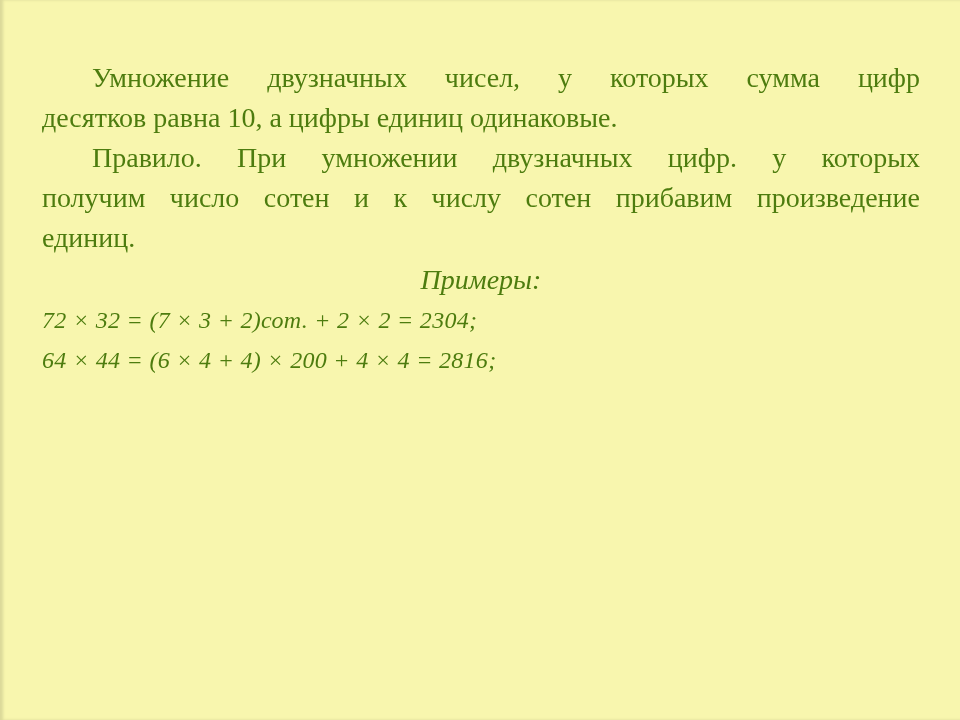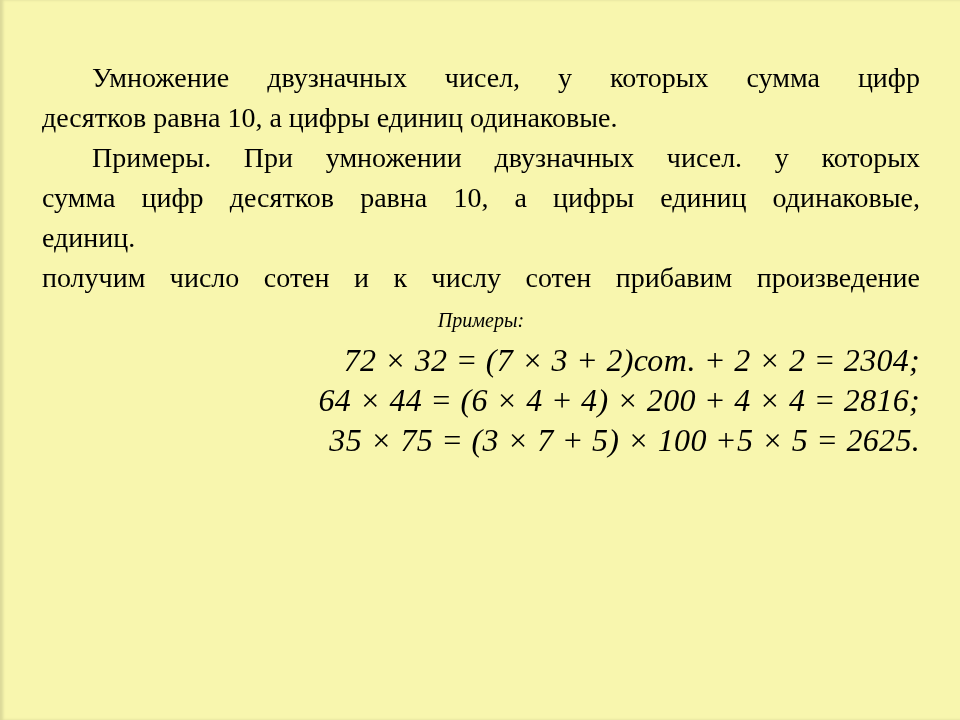--- a/index.html
+++ b/index.html
@@ -7,21 +7,21 @@
     padding: 0;
   }
   .page {
     position: relative;
     width: 960px;
     height: 720px;
     background: #f8f6ae;
     box-shadow: inset 3px 0 3px rgba(90, 90, 60, 0.18);
     overflow: hidden;
     font-family: "Liberation Serif", "DejaVu Serif", serif;
-    color: #000000;
+    color: #4d7c0f;
     box-sizing: border-box;
     padding: 58px 40px 0 42px;
   }
   .textblock {
     width: 100%;
   }
   .line {
     font-size: 28px;
     line-height: 40px;
     white-space: nowrap;
@@ -32,52 +32,50 @@
   }
   .line.indent {
     padding-left: 50px;
   }
   .line.last {
     text-align: center;
     text-align-last: left;
     white-space: normal;
   }
   .examples-heading {
-    font-size: 20px;
+    font-size: 28px;
     line-height: 40px;
     font-style: italic;
     text-align: center;
     margin-top: 2px;
   }
   .example-line {
-    font-size: 32px;
+    font-size: 24px;
     line-height: 40px;
     font-style: italic;
-    text-align: right;
+    text-align: left;
     letter-spacing: 0.3px;
   }
 </style>
 </head>
 <body>
 
 <div class="page">
 
   <div class="textblock">
     <div class="line indent">Умножение двузначных чисел, у которых сумма цифр</div>
     <div class="line last">десятков равна 10, а цифры единиц одинаковые.</div>
   </div>
 
   <div class="textblock">
-    <div class="line indent">Примеры. При умножении двузначных чисел. у которых</div>
-    <div class="line">сумма цифр десятков равна 10, а цифры единиц одинаковые,</div>
+    <div class="line indent">Правило. При умножении двузначных цифр. у которых</div>
+    <div class="line">получим число сотен и к числу сотен прибавим произведение</div>
     <div class="line last">единиц.</div>
-    <div class="line">получим число сотен и к числу сотен прибавим произведение</div>
   </div>
 
   <div class="examples-heading">Примеры:</div>
 
   <div class="textblock">
     <div class="example-line">72 × 32 = (7 × 3 + 2)сот. + 2 × 2 = 2304;</div>
     <div class="example-line">64 × 44 = (6 × 4 + 4) × 200 + 4 × 4 = 2816;</div>
-    <div class="example-line">35 × 75 = (3 × 7 + 5) × 100 +5 × 5 = 2625.</div>
   </div>
 
 </div>
 
 </body></html>

